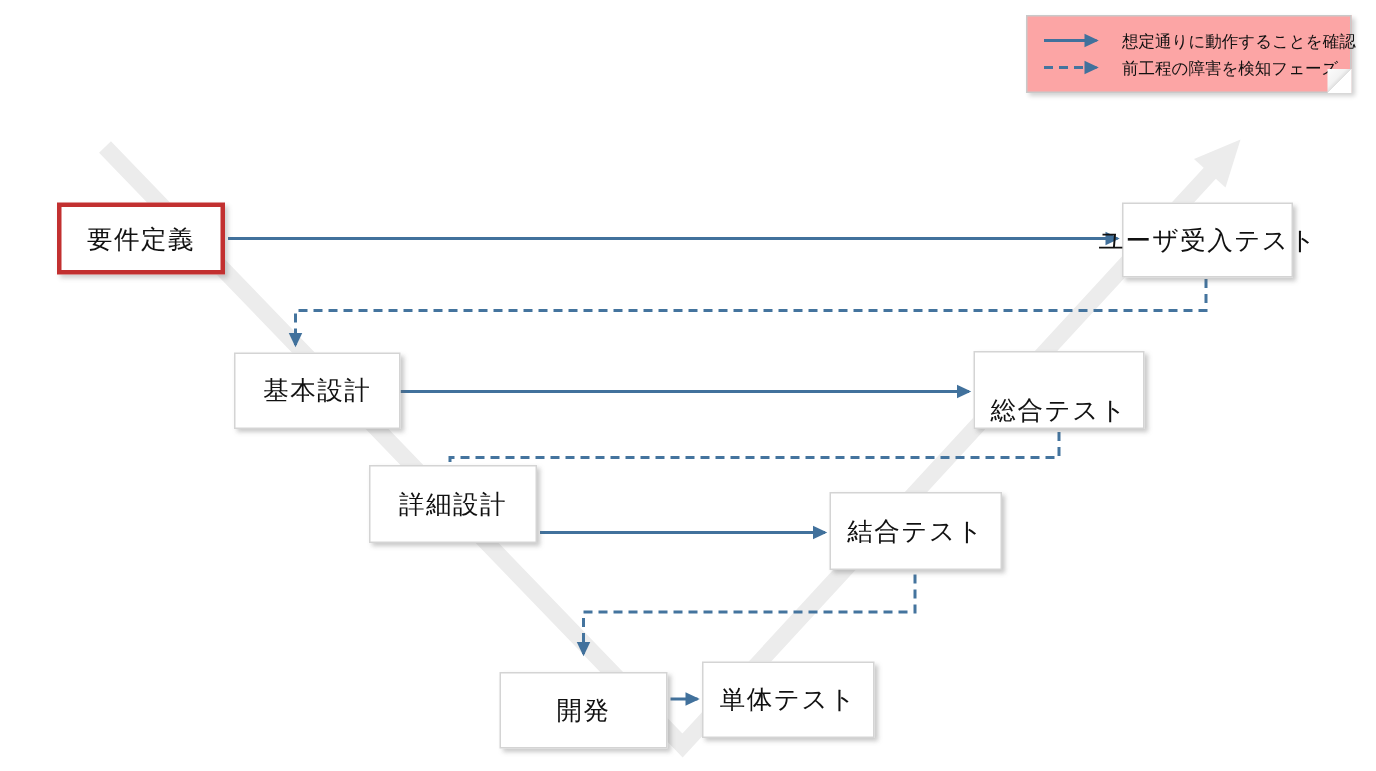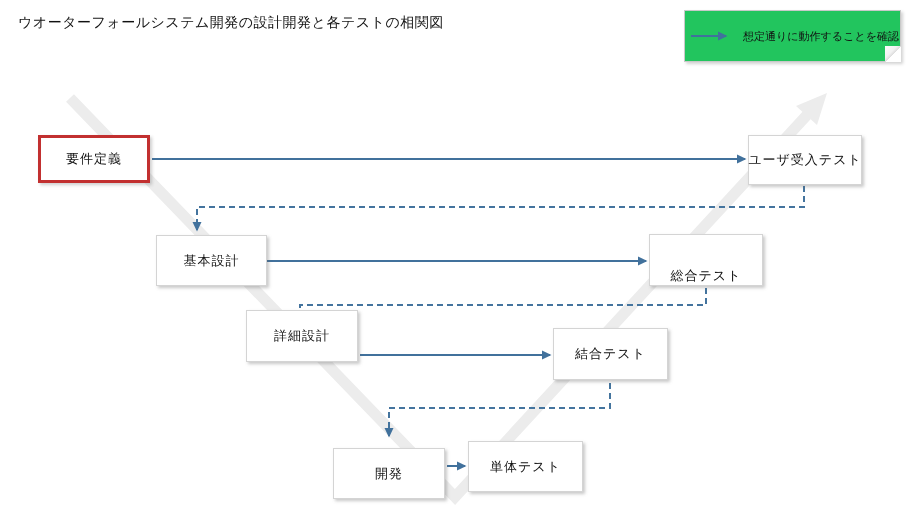--- a/index.html
+++ b/index.html
@@ -17,52 +17,51 @@
   }
   svg.layer{position:absolute;left:0;top:0;width:917px;height:514px;}
   .wm{stroke:#ececec;fill:none;stroke-width:11;stroke-linejoin:miter;}
   .edge-solid{stroke:#41719C;stroke-width:2;fill:none;}
   .edge-dashed{stroke:#44749E;stroke-width:2;fill:none;stroke-dasharray:6 4;}
   .node{
     position:absolute;box-sizing:border-box;
     background:#ffffff;border:1px solid #d4d4d4;
     box-shadow:2px 2px 3px rgba(100,100,100,.35);
     display:flex;align-items:center;justify-content:center;
-    font-size:13px;color:#111111;letter-spacing:1px;white-space:nowrap;
+    font-size:17px;color:#111111;letter-spacing:1px;white-space:nowrap;
   }
   .node.highlight{border:3px solid #c23030;box-shadow:2px 2px 3px rgba(100,100,100,.3);}
   .n-req {left:38px; top:135px;width:112px;height:48px;}
   .n-uat {left:748px;top:135px;width:114px;height:50px;}
   .n-bas {left:156px;top:235px;width:111px;height:51px;}
   .n-sys {left:649px;top:234px;width:114px;height:52px;align-items:flex-end;}
   .n-det {left:246px;top:310px;width:112px;height:52px;}
   .n-int {left:553px;top:328px;width:115px;height:52px;}
   .n-dev {left:333px;top:448px;width:112px;height:51px;}
   .n-unit{left:468px;top:441px;width:115px;height:51px;}
   .legend{
     position:absolute;left:684px;top:10px;width:217px;height:52px;
-    box-sizing:border-box;background:#22c55e;border:1px solid #c9c9c9;
+    box-sizing:border-box;background:#fca5a5;border:1px solid #c9c9c9;
     box-shadow:2px 2px 3px rgba(0,0,0,.18);
-    display:flex;flex-direction:row;justify-content:center;
+    display:flex;flex-direction:column;justify-content:center;
     gap:3px;padding:4px 6px 4px 10px;
   }
   .legend-row{display:flex;align-items:center;gap:7px;}
   .legend-row svg{flex:0 0 auto;display:block;}
   .legend-label{font-size:11px;color:#111111;white-space:nowrap;}
   .fold{
     position:absolute;right:-1px;bottom:-1px;width:16px;height:16px;
     background:linear-gradient(to top left,#ffffff 49%,#dedede 50%,#f2f2f2 62%,#fcfcfc 100%);
   }
 </style>
 </head>
 <body>
 
 <div class="stage">
 
-  <h1 class="title">ウオーターフォールシステム開発の設計開発と各テストの相関図</h1>
 
   <svg class="layer" viewBox="0 0 917 514">
     <defs>
       <marker id="arrow" markerUnits="userSpaceOnUse" markerWidth="11" markerHeight="11" viewBox="0 0 11 11" refX="8.5" refY="5.5" orient="auto">
         <path d="M0.5,1 L10,5.5 L0.5,10 Z" fill="#41719C"></path>
       </marker>
     </defs>
 
     <g>
       <path class="wm" d="M70,98 L455,497 L807,115"></path>
@@ -104,16 +103,22 @@
       <span>単体テスト</span>
     </div>
 
   <div class="legend">
     <div class="legend-row">
       <svg width="46" height="12">
         <path d="M1,6 H36" stroke="#41719C" stroke-width="2" fill="none" marker-end="url(#arrow)"></path>
       </svg>
       <span class="legend-label">想定通りに動作することを確認</span>
     </div>
+    <div class="legend-row">
+      <svg width="46" height="12">
+        <path d="M1,6 H36" stroke="#44749E" stroke-width="2" fill="none" stroke-dasharray="6 4" marker-end="url(#arrow)"></path>
+      </svg>
+      <span class="legend-label">前工程の障害を検知フェーズ</span>
+    </div>
     <div class="fold"></div>
   </div>
 
 </div>
 
 </body></html>

